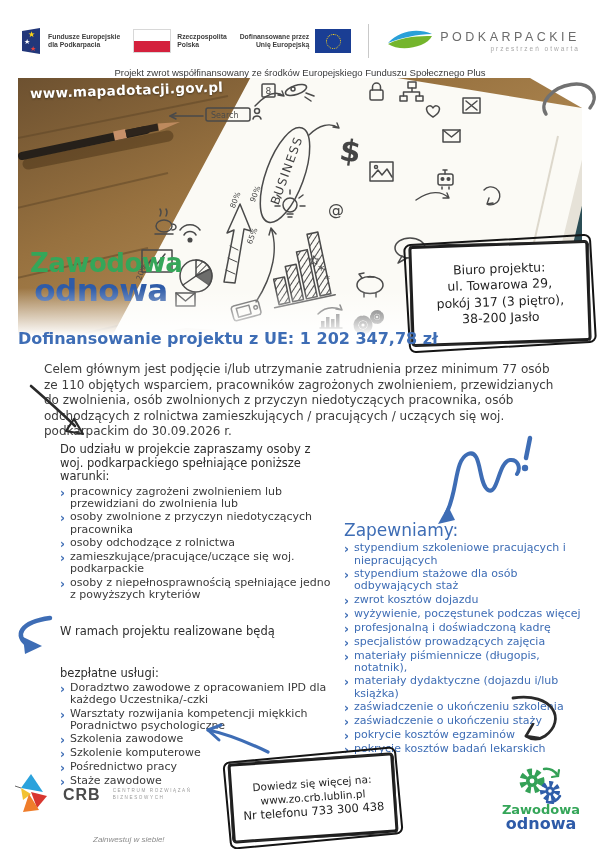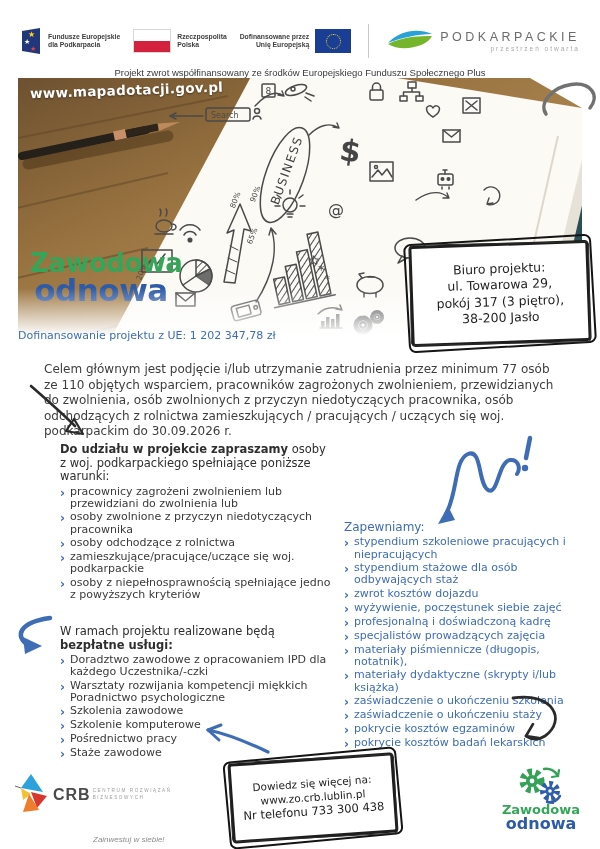--- a/index.html
+++ b/index.html
@@ -32,44 +32,44 @@
 
   
   .sketch{position:absolute;background:#fff;border:3px solid #1d1d1d;border-radius:4px;box-sizing:border-box;}
   .sketch::before{content:"";position:absolute;inset:-7px;border:2.5px solid #141414;border-radius:7px;transform:rotate(-1.3deg);pointer-events:none;}
   .sketch::after{content:"";position:absolute;inset:-3px;border:1.5px solid #2b2b2b;border-radius:4px;transform:rotate(.9deg);pointer-events:none;}
   .office-box{left:410px;top:243px;width:180px;height:101px;transform:rotate(-2deg);z-index:3;display:flex;flex-direction:column;justify-content:center;text-align:center;font-size:12.5px;line-height:1.32;color:#1f1f1f;}
   .contact-box{left:230px;top:758px;width:166px;height:80px;transform:rotate(-4deg);display:flex;flex-direction:column;justify-content:center;text-align:center;font-size:10.5px;line-height:1.35;color:#222;}
   .contact-box .tel{font-size:11.5px;}
 
   
-  .funding{position:absolute;left:18px;top:328px;z-index:4;color:#3e6db5;font-size:11px;line-height:1.4;font-weight:400;}
+  .funding{position:absolute;left:18px;top:328px;z-index:4;color:#3e6db5;font-size:16px;line-height:1.4;font-weight:700;}
   .goal{position:absolute;left:44px;top:362px;width:516px;text-align:left;font-size:12px;line-height:1.3;color:#3d3d3d;}
 
   
   .col{position:absolute;}
   .participants{left:60px;top:443px;width:274px;}
   .services{left:60px;top:625px;width:274px;}
   .benefits{left:344px;top:520px;width:244px;}
   .h-dark{font-size:11.5px;line-height:1.18;color:#2e2e2e;}
-  .h-dark .b{font-weight:bold;}
-  .h-blue{font-size:12px;color:#3e6db5;line-height:1.2;}
+  .h-dark .b{font-weight:normal;margin-top:28px;}
+  .h-blue{font-size:17px;color:#3e6db5;line-height:1.2;}
   .list{margin-top:2px;}
   .li{display:flex;align-items:flex-start;margin-bottom:1px;}
   .blt{color:#3e6db5;font-weight:bold;font-size:12px;line-height:1;margin:0 5px 0 0;flex:0 0 auto;padding-top:1px;}
   .li .txt{font-size:11px;line-height:1.12;}
   .dark .li .txt{color:#3a3a3a;}
   .blue .li .txt{color:#3e6db5;}
 
   
   .doodle{position:absolute;}
 
   
   .crb{position:absolute;left:15px;top:772px;width:190px;}
-  .crb-row{display:flex;align-items:center;gap:2px;}
+  .crb-row{display:flex;align-items:center;gap:12px;}
   .crb-abbr{font-size:16px;font-weight:bold;color:#4b4b4b;letter-spacing:1px;font-family:"Liberation Sans",sans-serif;}
   .crb-name{font-size:4.6px;letter-spacing:1.6px;color:#9c9c9c;line-height:1.5;font-family:"Liberation Sans",sans-serif;}
   .crb-slogan{font-size:8px;font-style:italic;color:#8c8c8c;margin:17px 0 0 78px;font-family:Liberation Sans, sans-serif;}
   .zo-footer{position:absolute;left:500px;top:764px;width:82px;text-align:center;line-height:.95;font-weight:800;}
   .zo-footer .g{display:block;margin:0 auto;}
   .zo-footer .l1{font-size:13px;color:#35a659;}
   .zo-footer .l2{font-size:16px;color:#2e5ba8;}
 </style>
 </head>
 <body>
@@ -342,41 +342,41 @@
           <span class="txt">stypendium stażowe dla osób odbywających staż</span>
         </div>
 
         <div class="li">
           <span class="blt">›</span>
           <span class="txt">zwrot kosztów dojazdu</span>
         </div>
 
         <div class="li">
           <span class="blt">›</span>
-          <span class="txt">wyżywienie, poczęstunek siebie zajęć</span>
+          <span class="txt">wyżywienie, poczęstunek podczas więcej</span>
         </div>
 
         <div class="li">
           <span class="blt">›</span>
           <span class="txt">profesjonalną i doświadczoną kadrę</span>
         </div>
 
         <div class="li">
           <span class="blt">›</span>
           <span class="txt">specjalistów prowadzących zajęcia</span>
         </div>
 
         <div class="li">
           <span class="blt">›</span>
           <span class="txt">materiały piśmiennicze (długopis, notatnik),</span>
         </div>
 
         <div class="li">
           <span class="blt">›</span>
-          <span class="txt">materiały dydaktyczne (skrypty i/lub książka)</span>
+          <span class="txt">materiały dydaktyczne (dojazdu i/lub książka)</span>
         </div>
 
         <div class="li">
           <span class="blt">›</span>
           <span class="txt">zaświadczenie o ukończeniu szkolenia</span>
         </div>
 
         <div class="li">
           <span class="blt">›</span>
           <span class="txt">zaświadczenie o ukończeniu staży</span>

